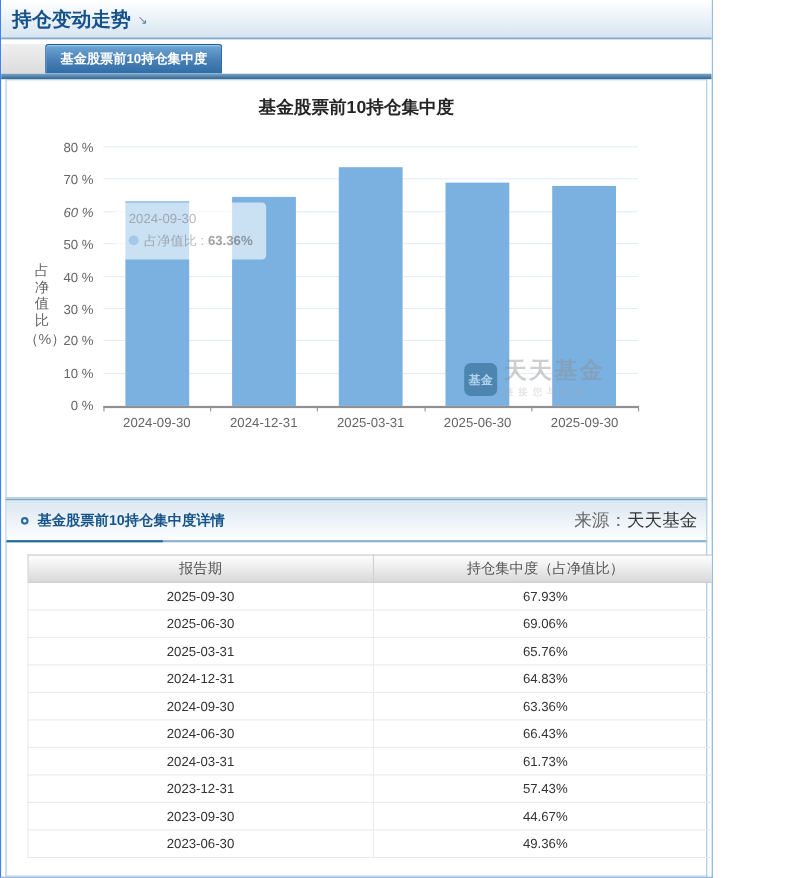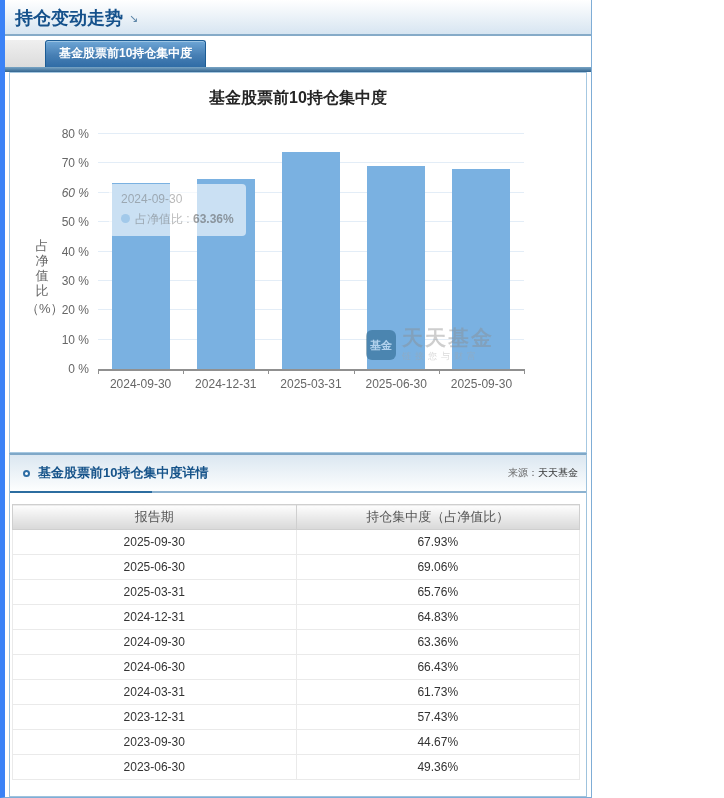--- a/index.html
+++ b/index.html
@@ -1,18 +1,18 @@
 <!DOCTYPE html>
 <html><head>
 <meta charset="utf-8">
 <style>
   * { box-sizing: border-box; margin: 0; padding: 0; }
   body { margin: 0; background: #fff; font-family: "Liberation Sans", "DejaVu Sans", sans-serif; }
-  .page { position: relative; width: 592px; height: 798px; background: #fff;
-          border-left: 5px solid #3b82f6; border-right: 1px solid #7fadd6; border-bottom: 1px solid #7fadd6; overflow: hidden; }
+  .page { position: relative; width: 648px; height: 798px; background: #fff;
+          border-left: 1px solid #3b82f6; border-right: 1px solid #7fadd6; border-bottom: 1px solid #7fadd6; overflow: hidden; }
 
   
   .topbar { position: relative; height: 36px; background: linear-gradient(#ffffff, #d7e5f1);
             border-bottom: 2px solid #86abc8; }
   .page-title { position: absolute; left: 10px; top: 6px; font-size: 18px; font-weight: bold; color: #15518b; }
   .title-arrow { font-size: 11px; font-weight: normal; color: #5e87a8; margin-left: 6px; vertical-align: 2px; }
   .searchbox { position: absolute; right: 8px; top: 5px; display: flex; align-items: center; }
   .search-label { font-size: 12px; color: #333; margin-right: 4px; }
   .search-input { width: 236px; height: 24px; border: 1px solid #787878; font-size: 13px; padding: 0 5px;
                   color: #333; font-family: inherit; background: #fff; }
@@ -60,26 +60,26 @@
   .tt-dot { display: inline-block; width: 9px; height: 9px; border-radius: 50%;
             background: rgba(122,177,225,0.5); margin-right: 5px; }
   .tt-val { font-weight: bold; color: rgba(85,85,85,0.55); }
 
   
   .details-panel { margin: 0 4px; height: 344px; border: 1px solid #9fc3dd; border-top: 2px solid #7fa8c8; background: #fff; }
   .details-header { height: 36px; display: flex; align-items: center; padding: 0 8px;
                     background: linear-gradient(#dbe7f1, #fdfefe); }
   .bullet { width: 7px; height: 7px; border: 2px solid #2e6da4; border-radius: 50%; background: #fff; margin: 0 8px 0 5px; }
   .details-title { font-size: 13px; font-weight: bold; color: #17548a; }
-  .source { margin-left: auto; font-size: 10px; color: #666; }
+  .source { margin-left: auto; font-size: 16px; color: #666; }
   .source-name { color: #333; }
   .details-underline { position: relative; height: 2px; background: #8cb2d0; }
   .ul-dark { position: absolute; left: 0; top: 0; width: 142px; height: 2px; background: #2c6da0; }
 
-  .detail-table { width: calc(100% - 8px); margin: 11px 2px 0; border-collapse: collapse; padding-left: 20px; }
+  .detail-table { width: calc(100% - 8px); margin: 11px 19px 0; border-collapse: collapse; padding-left: 20px; }
   .detail-table th { height: 25px; background: linear-gradient(#fdfdfd, #d8d8d8); color: #555; font-weight: normal;
                      font-size: 13px; border: 1px solid #cfcfcf; width: 50%; text-align: center; }
   .detail-table td { height: 25px; font-size: 12px; color: #333; text-align: center;
                      border: 1px solid #eaeaea; border-top: none; }
 </style>
 </head>
 <body>
 
 <div class="page">
 

